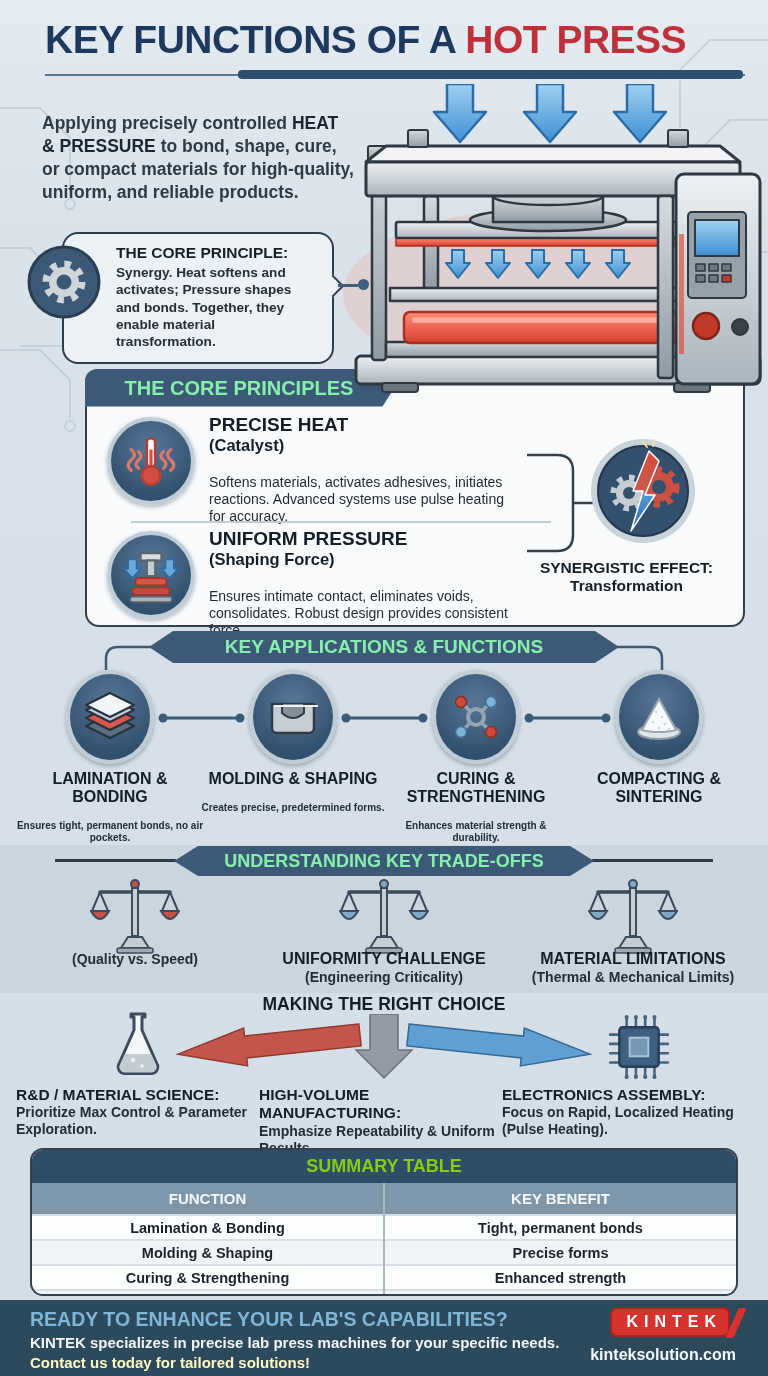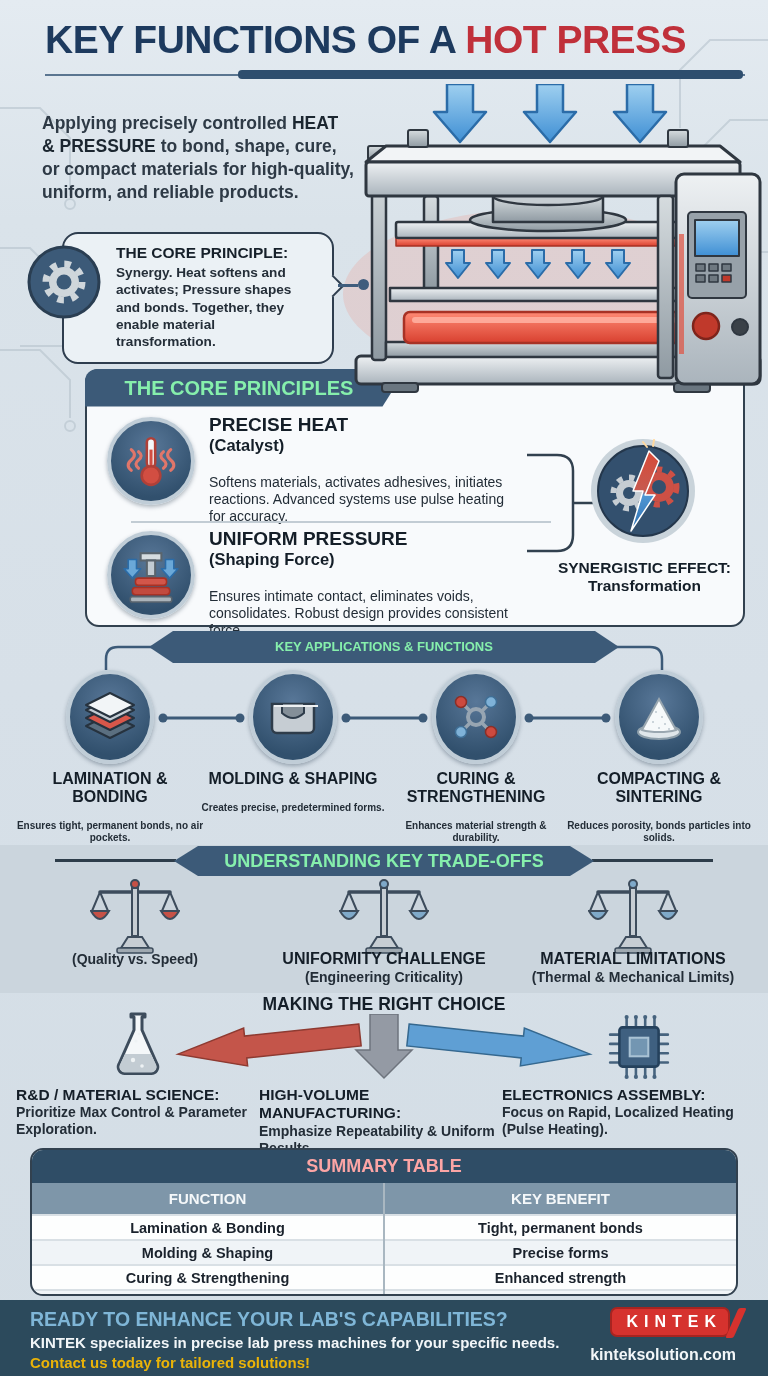--- a/index.html
+++ b/index.html
@@ -48,25 +48,25 @@
          background:radial-gradient(circle at 50% 32%,#587798,#31506d 75%);
          display:flex;align-items:center;justify-content:center;box-shadow:0 2px 4px rgba(30,50,70,.35);}
   .prow-icon{position:absolute;left:20px;width:88px;height:88px;}
   .prow-text{position:absolute;left:122px;width:315px;}
   .pt-title{font-size:19px;font-weight:800;color:#141e28;line-height:1.08;}
   .pt-sub{font-size:16.5px;font-weight:800;color:#141e28;line-height:1.1;}
   .pt-body{font-size:14px;font-weight:500;color:#232d37;line-height:1.24;margin-top:20px;}
   .pdivider{position:absolute;left:44px;top:150px;width:420px;height:1.5px;background:#c2ccd4;}
   .bracket{position:absolute;left:440px;top:62px;}
   .synergy-icon{position:absolute;left:502px;top:66px;width:108px;height:108px;}
-  .synergy-text{position:absolute;left:450px;top:188px;width:215px;text-align:center;
+  .synergy-text{position:absolute;left:432px;top:188px;width:215px;text-align:center;
         font-size:15.5px;font-weight:800;color:#141e28;line-height:1.18;}
 
   
-  .apps-banner{position:absolute;left:149px;top:631px;width:470px;height:32px;line-height:32px;font-size:13px;z-index:2;}
+  .apps-banner{position:absolute;left:149px;top:631px;width:470px;height:32px;line-height:32px;font-size:19px;z-index:2;}
   .app-circle{position:absolute;top:670px;width:88px;height:94px;}
   .app-text{position:absolute;top:770px;width:190px;text-align:center;}
   .app-title{font-size:16px;font-weight:800;color:#141e28;line-height:1.13;}
   .app-body{font-size:10px;font-weight:600;color:#232d37;line-height:1.2;margin-top:14px;}
 
   
   .trade-band{position:absolute;left:0;top:845px;width:768px;height:148px;background:#cbd5dd;}
   .trade-banner{position:absolute;left:174px;top:846px;width:420px;height:30px;line-height:30px;font-size:18px;z-index:2;}
   .trade-line{position:absolute;top:859px;height:2.5px;background:#2e3d4a;}
   .scale{position:absolute;top:878px;width:90px;height:78px;}
@@ -80,33 +80,33 @@
   .choice-arrows{position:absolute;left:40px;top:1014px;}
   .flask{position:absolute;left:106px;top:1010px;width:64px;height:78px;}
   .chip{position:absolute;left:606px;top:1014px;width:66px;height:66px;}
   .choice-text{position:absolute;top:1086px;width:250px;text-align:left;}
   .ct-title{font-size:15.5px;font-weight:800;color:#141e28;line-height:1.18;}
   .ct-body{font-size:14px;font-weight:600;color:#232d37;line-height:1.22;}
 
   
   .summary{position:absolute;left:30px;top:1148px;width:708px;height:148px;background:#fdfefe;
         border:2.5px solid #32414f;border-radius:13px;overflow:hidden;box-sizing:border-box;}
-  .sum-title{height:33px;line-height:33px;background:#2f4d66;color:#fca5a5;font-size:18px;font-weight:800;text-align:center;}
+  .sum-title{height:33px;line-height:33px;background:#2f4d66;color:#84cc16;font-size:18px;font-weight:800;text-align:center;}
   .sum-table{width:100%;border-collapse:collapse;}
   .sum-table th{background:#7e96a9;color:#f5f8fa;font-size:15px;font-weight:800;height:29px;}
   .sum-table td{font-size:14.5px;font-weight:600;color:#1a222c;text-align:center;height:21px;
         border-top:2px solid #d9e0e5;}
   .sum-table td+td,.sum-table th+th{border-left:2px solid #a9b7c1;}
   .sum-table tr:nth-child(even) td{background:#f0f4f7;}
 
   
   .footer{position:absolute;left:0;top:1300px;width:768px;height:76px;background:#2c4a5c;}
   .cta-head{position:absolute;left:30px;top:8px;font-size:19.5px;font-weight:800;color:#7fb6d7;}
   .cta-line1{position:absolute;left:30px;top:34px;font-size:15px;font-weight:600;color:#f2f6f8;}
-  .cta-line2{position:absolute;left:30px;top:54px;font-size:15px;font-weight:600;color:#eab308;}
+  .cta-line2{position:absolute;left:30px;top:54px;font-size:15px;font-weight:600;color:#fef9c3;}
   .logo{position:absolute;right:38px;top:7px;background:#d6322e;border:2px solid #a82420;border-radius:7px;
         padding:4px 6px 4px 14px;color:#ffffff;font-size:16px;font-weight:800;letter-spacing:6px;}
   .logo-slash{position:absolute;right:28px;top:8px;width:8px;height:30px;background:#d6322e;
         transform:skewX(-24deg);border-radius:2px;}
   .site{position:absolute;right:32px;top:46px;font-size:16px;font-weight:600;color:#f2f6f8;}
 </style>
 </head>
 <body>
 
 <div class="page">
@@ -386,21 +386,20 @@
   <div class="app-text" style="left:198px">
     <div class="app-title">MOLDING &amp; SHAPING</div>
     <div class="app-body">Creates precise, predetermined forms.</div>
   </div>
   <div class="app-text" style="left:381px">
     <div class="app-title">CURING &amp; STRENGTHENING</div>
     <div class="app-body">Enhances material strength &amp; durability.</div>
   </div>
   <div class="app-text" style="left:564px">
     <div class="app-title">COMPACTING &amp; SINTERING</div>
-    <div class="app-body">Reduces porosity, bonds particles into solids.</div>
   </div>
 
   <div class="trade-band"></div>
   <div class="trade-line" style="left:55px;width:121px"></div>
   <div class="trade-line" style="left:592px;width:121px"></div>
   <div class="banner hex trade-banner">UNDERSTANDING KEY TRADE-OFFS</div>
 
   <svg class="scale" style="left:90px" viewBox="0 0 90 78">
     <g stroke="#3d4c5c" stroke-linecap="round">
       <path d="M10,14 H80" stroke-width="3.5" fill="none"></path>

